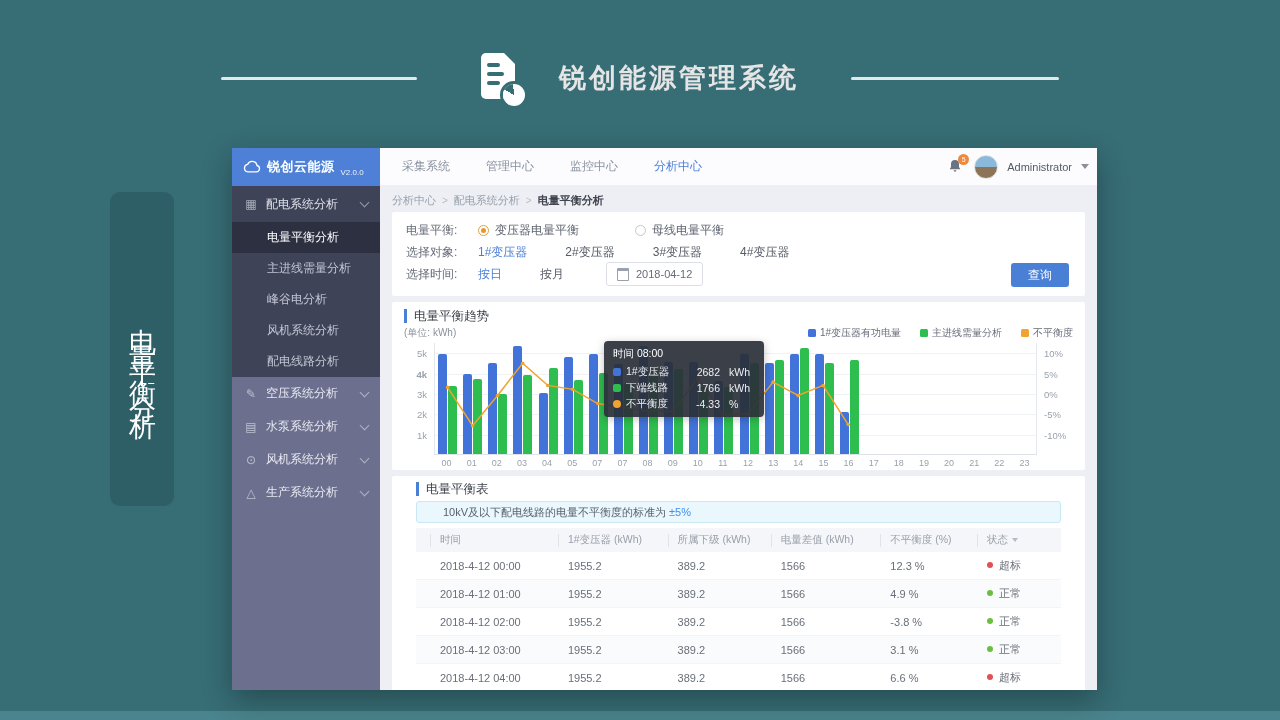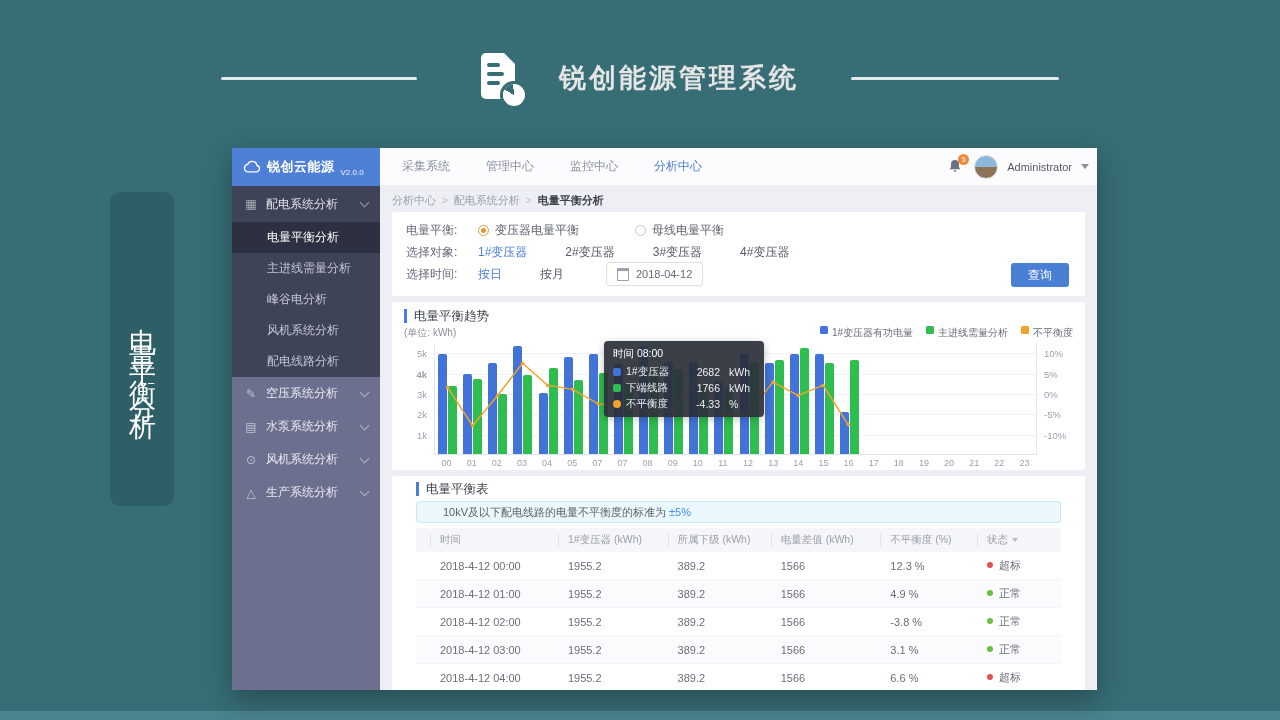--- a/index.html
+++ b/index.html
@@ -72,21 +72,21 @@
   .date-input{display:flex;align-items:center;gap:7px;border:1px solid #DCDFE6;border-radius:3px;height:22px;padding:0 10px;background:#fff;margin-left:4px;cursor:pointer;}
   .cal-ico{width:10px;height:9px;border:1px solid #9AA0AC;border-top:3px solid #9AA0AC;border-radius:1px;}
   .date-text{font-size:11px;color:#666C78;}
   .query-btn{position:absolute;right:16px;bottom:9px;width:58px;height:24px;background:#4A7FD6;border:none;border-radius:3px;color:#fff;font-size:12px;cursor:pointer;}
 
   .chart-card{height:168px;margin-bottom:6px;padding:7px 12px 0;box-sizing:border-box;position:relative;}
   .card-title{font-size:12.5px;color:#383D46;border-left:3px solid #4A7FD6;padding-left:7px;height:14px;line-height:14px;}
   .chart-meta{display:flex;align-items:center;margin-top:3px;height:14px;}
   .unit-label{font-size:10px;color:#8A919C;}
   .legend{margin-left:auto;display:flex;gap:13px;align-items:center;}
-  .legend-item{display:flex;gap:4px;font-size:10px;color:#666C78;cursor:pointer;}
+  .legend-item{display:flex;align-items:center;gap:4px;font-size:10px;color:#666C78;cursor:pointer;margin-left:6px;}
   .legend-swatch{width:8px;height:8px;border-radius:1.5px;}
 
   .plot-wrap{position:relative;margin:3px 36px 0 30px;height:112px;}
   .plot{position:absolute;inset:0;border-left:1px solid #E4E7ED;border-right:1px solid #E4E7ED;border-bottom:1px solid #DFE3E9;overflow:visible;}
   .gridline{position:absolute;left:0;right:0;height:1px;background:#F0F2F6;}
   .tick{position:absolute;font-size:9.5px;color:#9AA1AD;transform:translateY(-50%);white-space:nowrap;}
   .tick.left{left:-7px;transform:translate(-100%,-50%);}
   .tick.right{right:-7px;transform:translate(100%,-50%);}
   .bar-slot{position:absolute;bottom:0;display:flex;align-items:flex-end;gap:1px;}
   .bar{width:9px;border-radius:2px 2px 0 0;}

